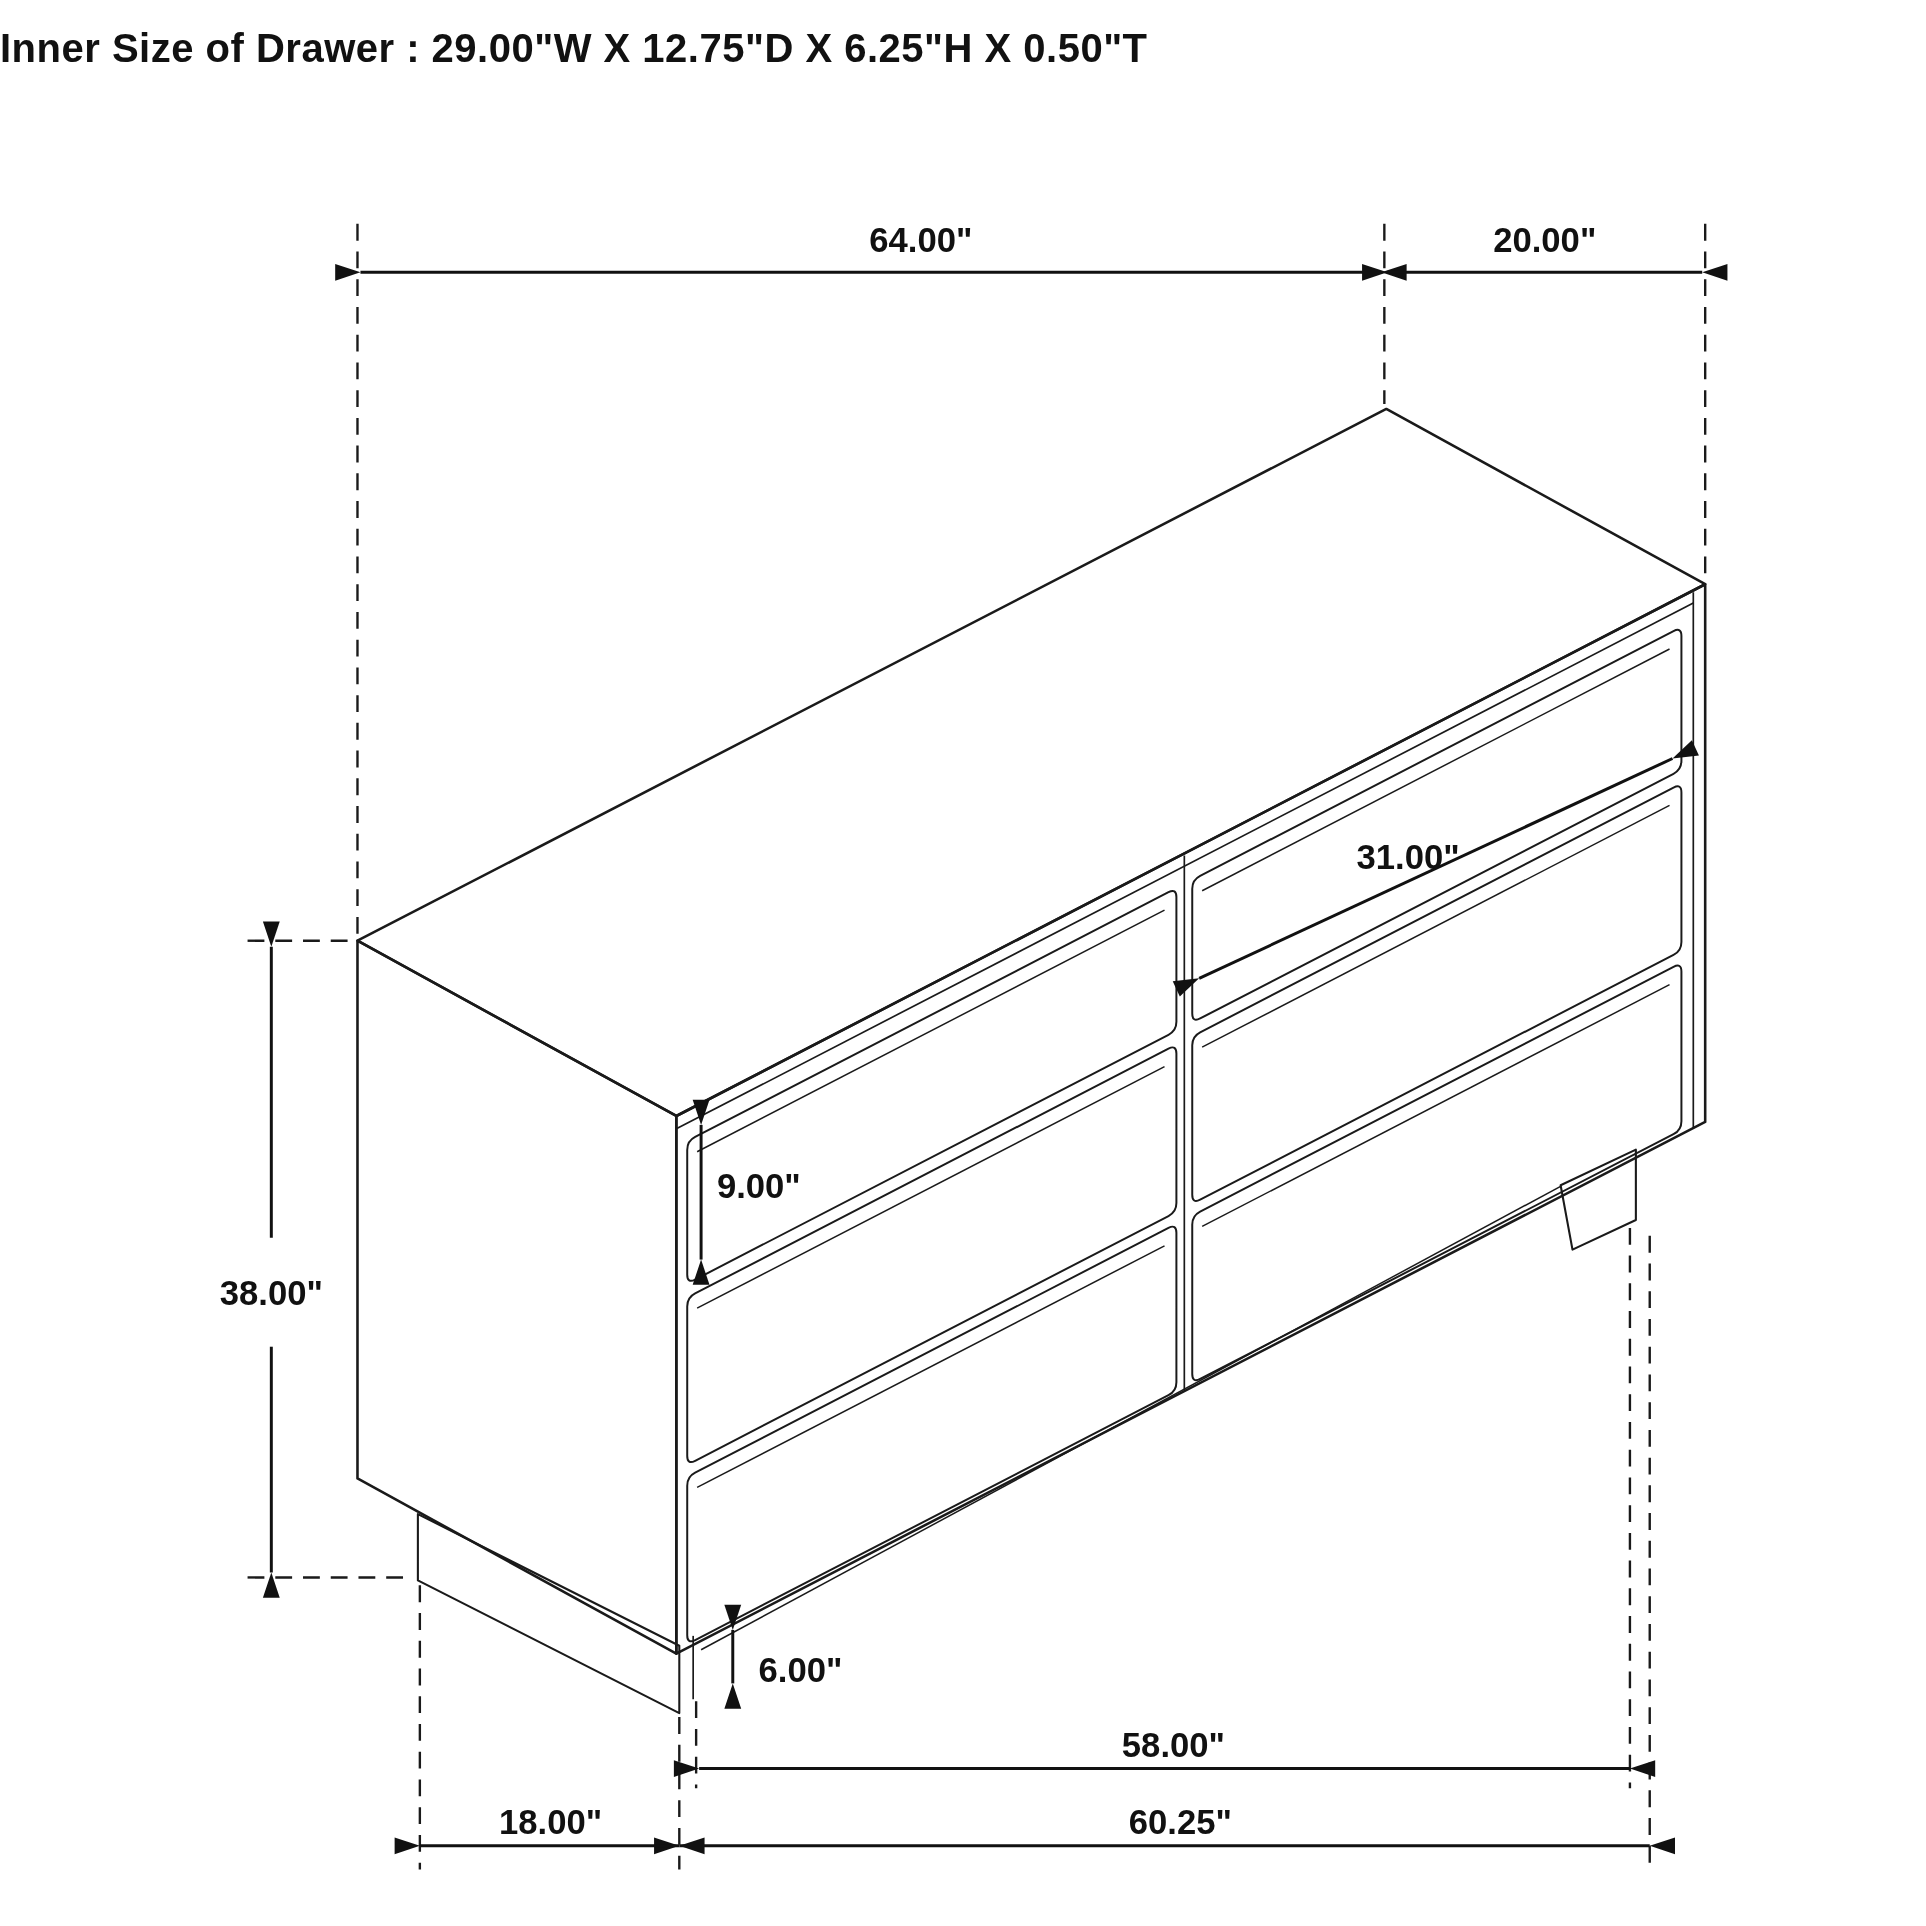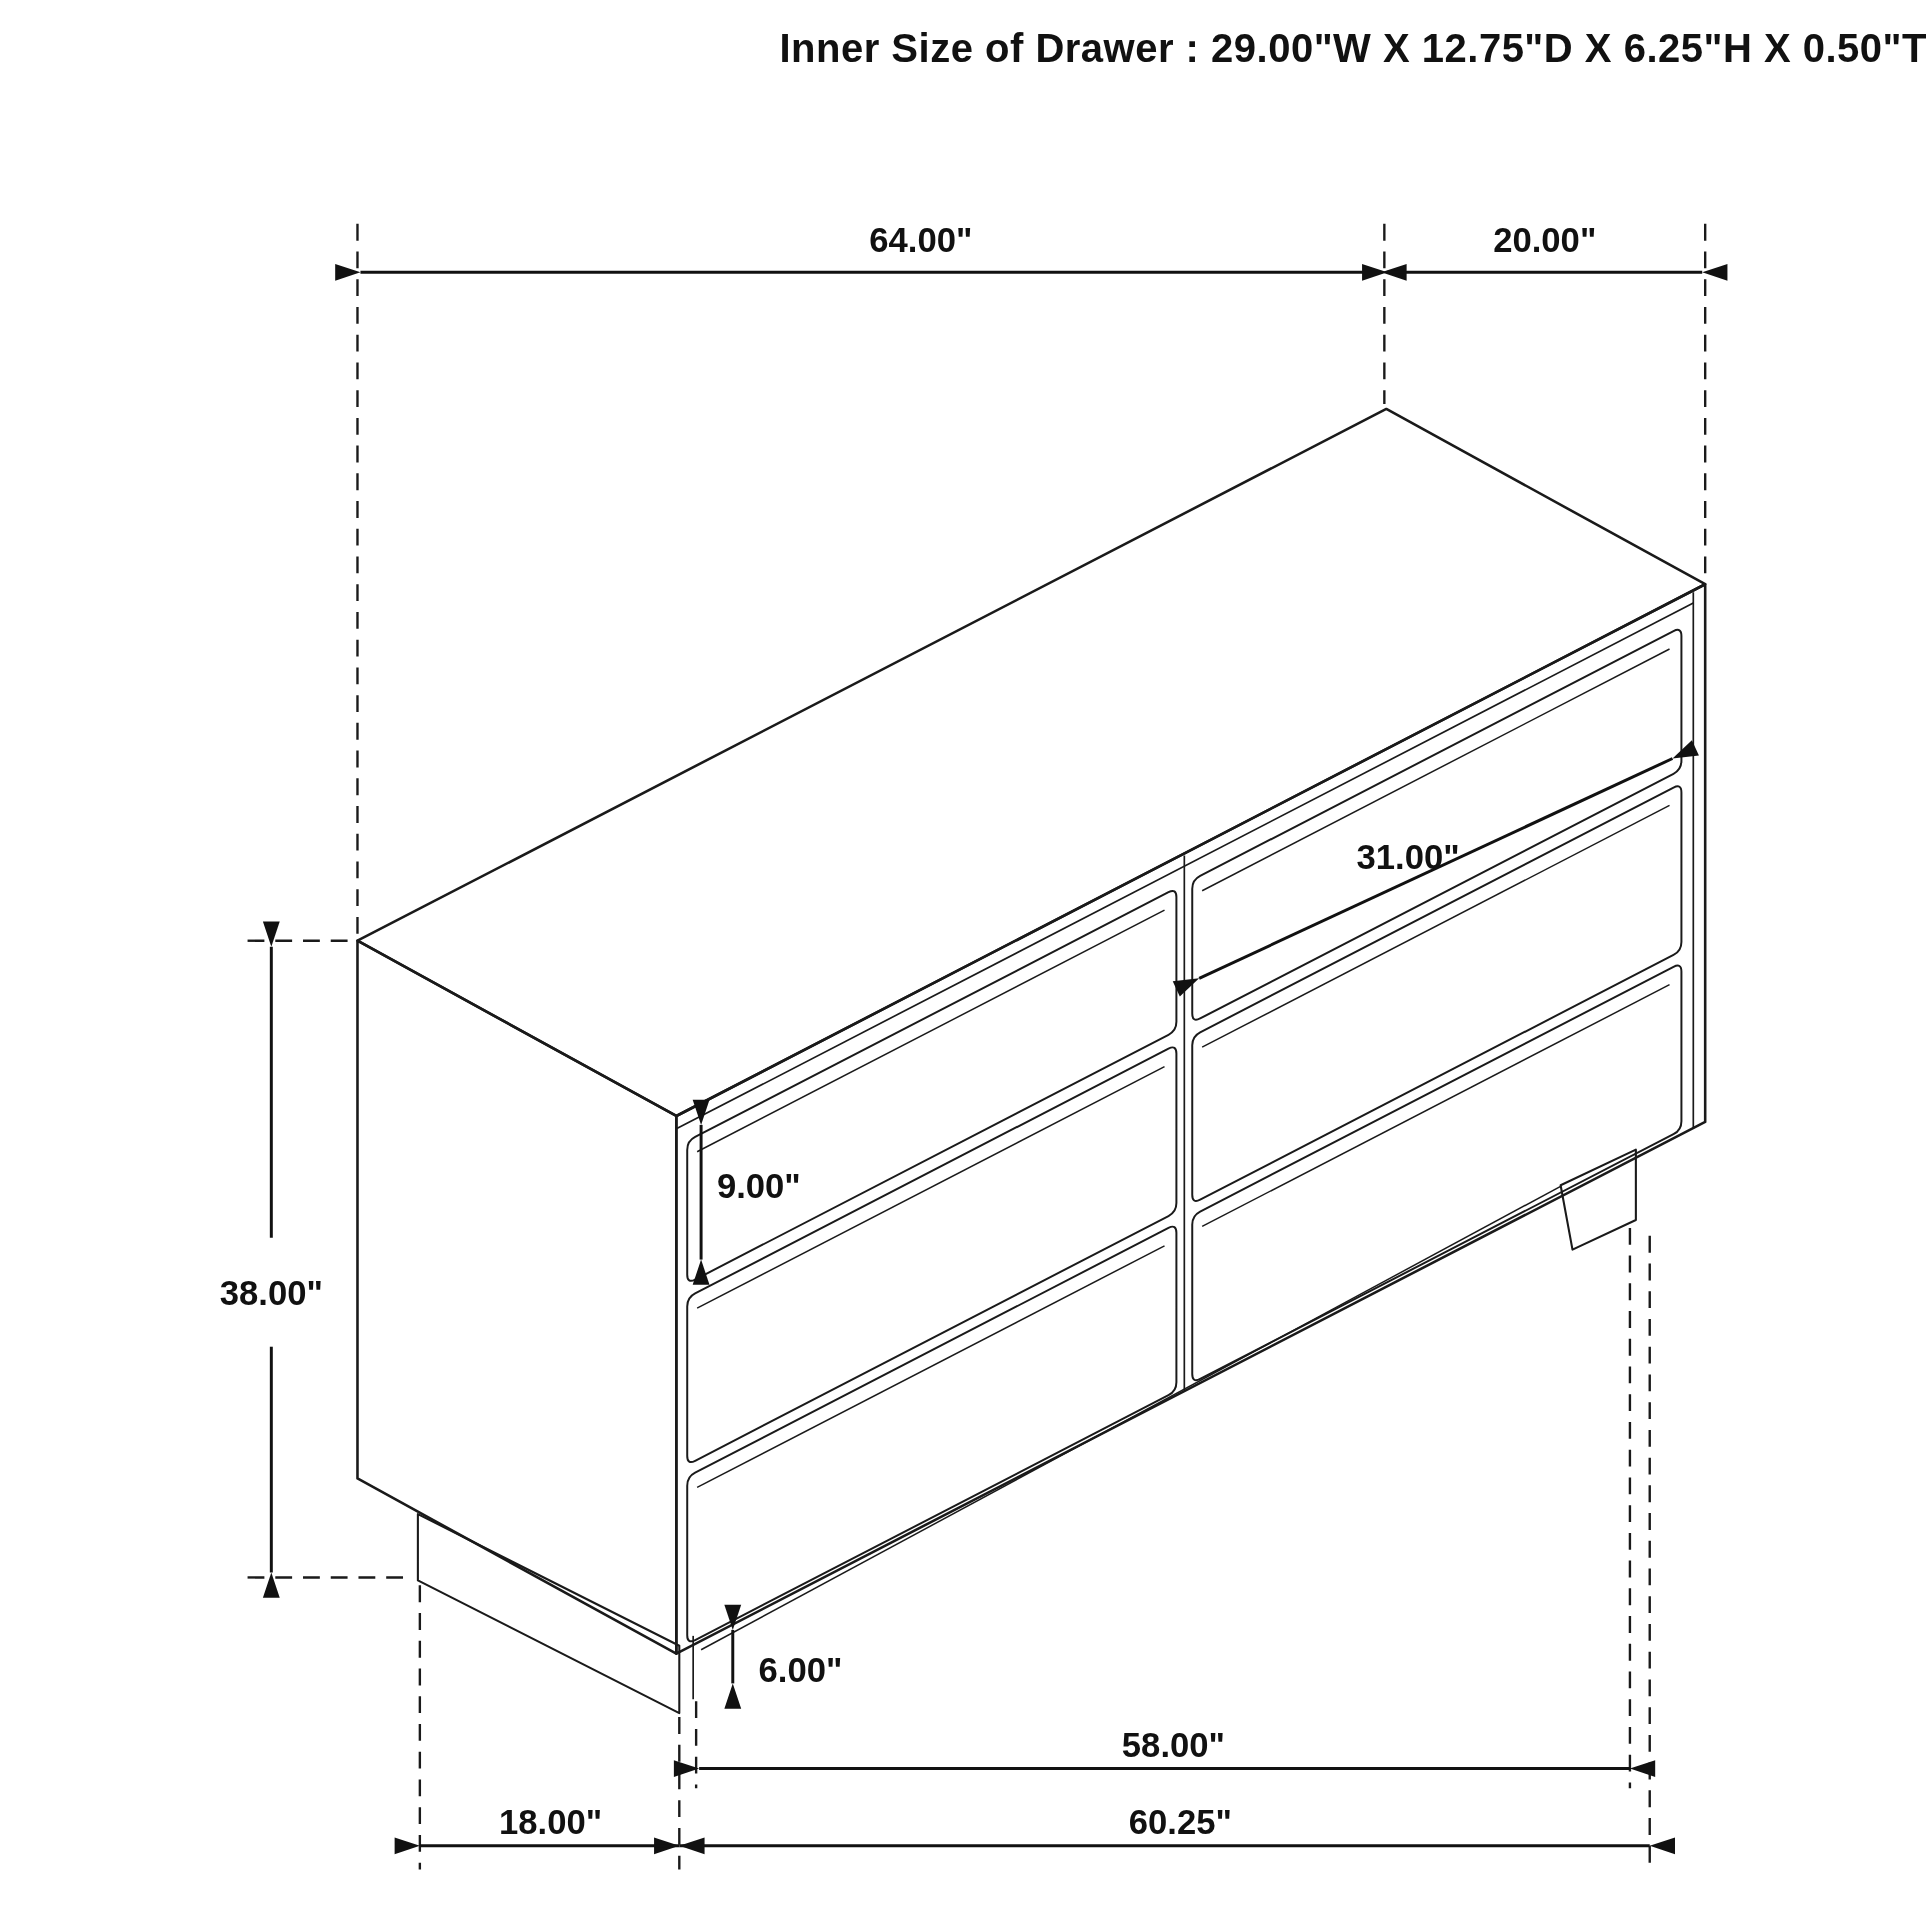--- a/index.html
+++ b/index.html
@@ -1,20 +1,20 @@
 <!DOCTYPE html>
 <html><head>
 <meta charset="utf-8">
 <style>
   html,body{margin:0;padding:0;background:#ffffff;}
   body{width:1927px;height:1927px;position:relative;font-family:"Liberation Sans",sans-serif;}
   .stage{position:absolute;inset:0;background:#ffffff;}
   h1.title{
     position:absolute;top:26px;left:0;width:100%;margin:0;
-    text-align:right;font-size:40px;font-weight:bold;color:#111;
+    text-align:left;font-size:40px;font-weight:bold;color:#111;
     letter-spacing:0.5px;
   }
   svg{position:absolute;top:0;left:0;}
   .dash{stroke:#1a1a1a;stroke-width:2.4;stroke-dasharray:17 11;fill:none;}
   .edge{stroke:#1a1a1a;stroke-width:2.6;fill:none;stroke-linejoin:round;}
   .edge-thin{stroke:#1a1a1a;stroke-width:1.7;fill:none;}
   .drawer{stroke:#1a1a1a;stroke-width:2;fill:none;stroke-linejoin:round;}
   .accent{stroke:#1a1a1a;stroke-width:1.5;fill:none;}
   .dim{stroke:#111;stroke-width:3;fill:none;}
   .dimlabel{font:bold 35px "Liberation Sans",sans-serif;fill:#111;}

